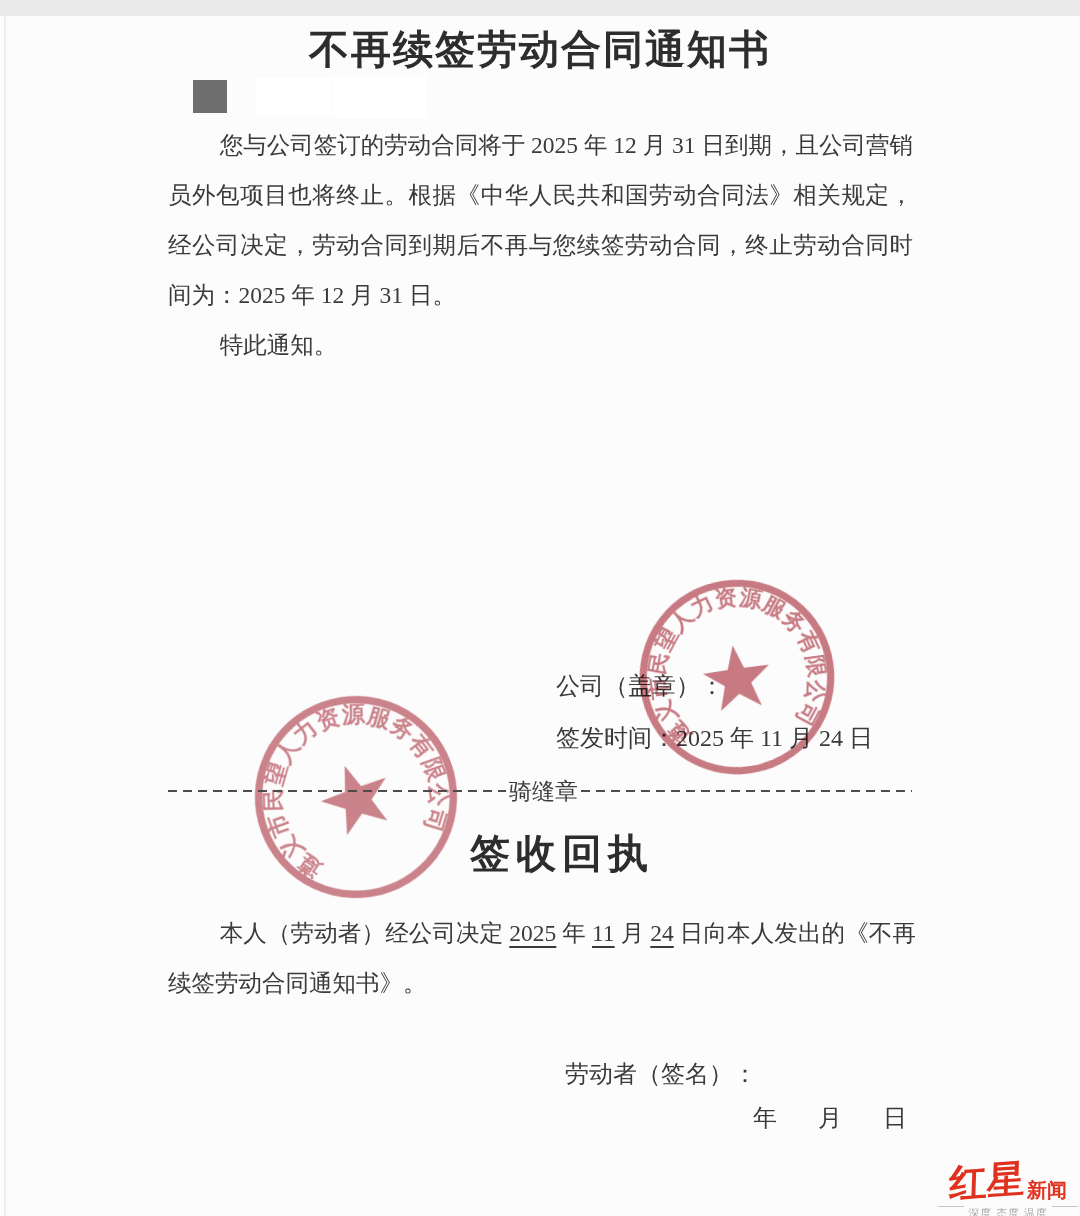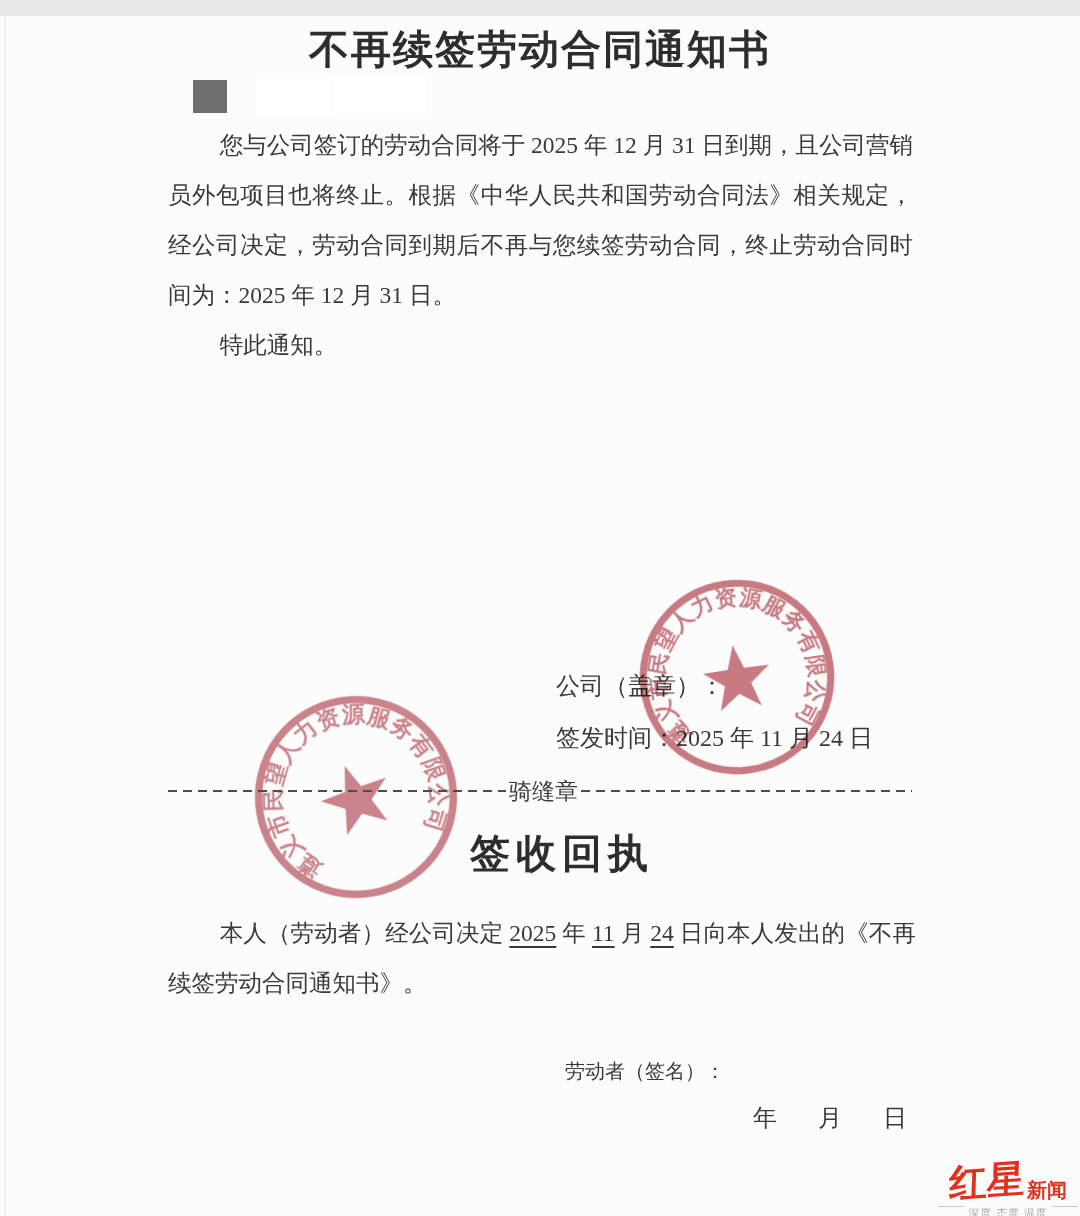--- a/index.html
+++ b/index.html
@@ -56,21 +56,21 @@
     position:absolute;left:470px;top:810px;margin:0;
     font-family:"Liberation Sans","DejaVu Sans",sans-serif;
     font-size:40px;font-weight:bold;color:#2d2d2d;letter-spacing:6px;white-space:nowrap;
   }
   
   .receipt-text{
     position:absolute;left:168px;top:892px;width:748px;margin:0;
     font-size:23.5px;line-height:50px;text-align:justify;text-indent:2.2em;
   }
   .receipt-text .u{text-decoration:underline;text-underline-offset:5px;text-decoration-thickness:1.5px;}
-  .signer{position:absolute;left:565px;top:1042px;font-size:20px;white-space:nowrap;text-align:right;}
+  .signer{position:absolute;left:565px;top:1042px;font-size:24px;white-space:nowrap;text-align:right;}
   .date-row{position:absolute;left:753px;top:1086px;display:flex;gap:41px;font-size:24px;}
   
   .logo{position:absolute;left:938px;top:1146px;width:140px;}
   .logo-brand{display:flex;align-items:flex-end;justify-content:center;color:#e0301e;white-space:nowrap;}
   .logo-b1{
     font-family:"Liberation Sans","DejaVu Sans",sans-serif;font-weight:bold;
     font-size:38px;line-height:1;transform:rotate(-4deg) skewX(-6deg);display:inline-block;
   }
   .logo-b2{
     font-family:"Liberation Sans","DejaVu Sans",sans-serif;font-weight:bold;

